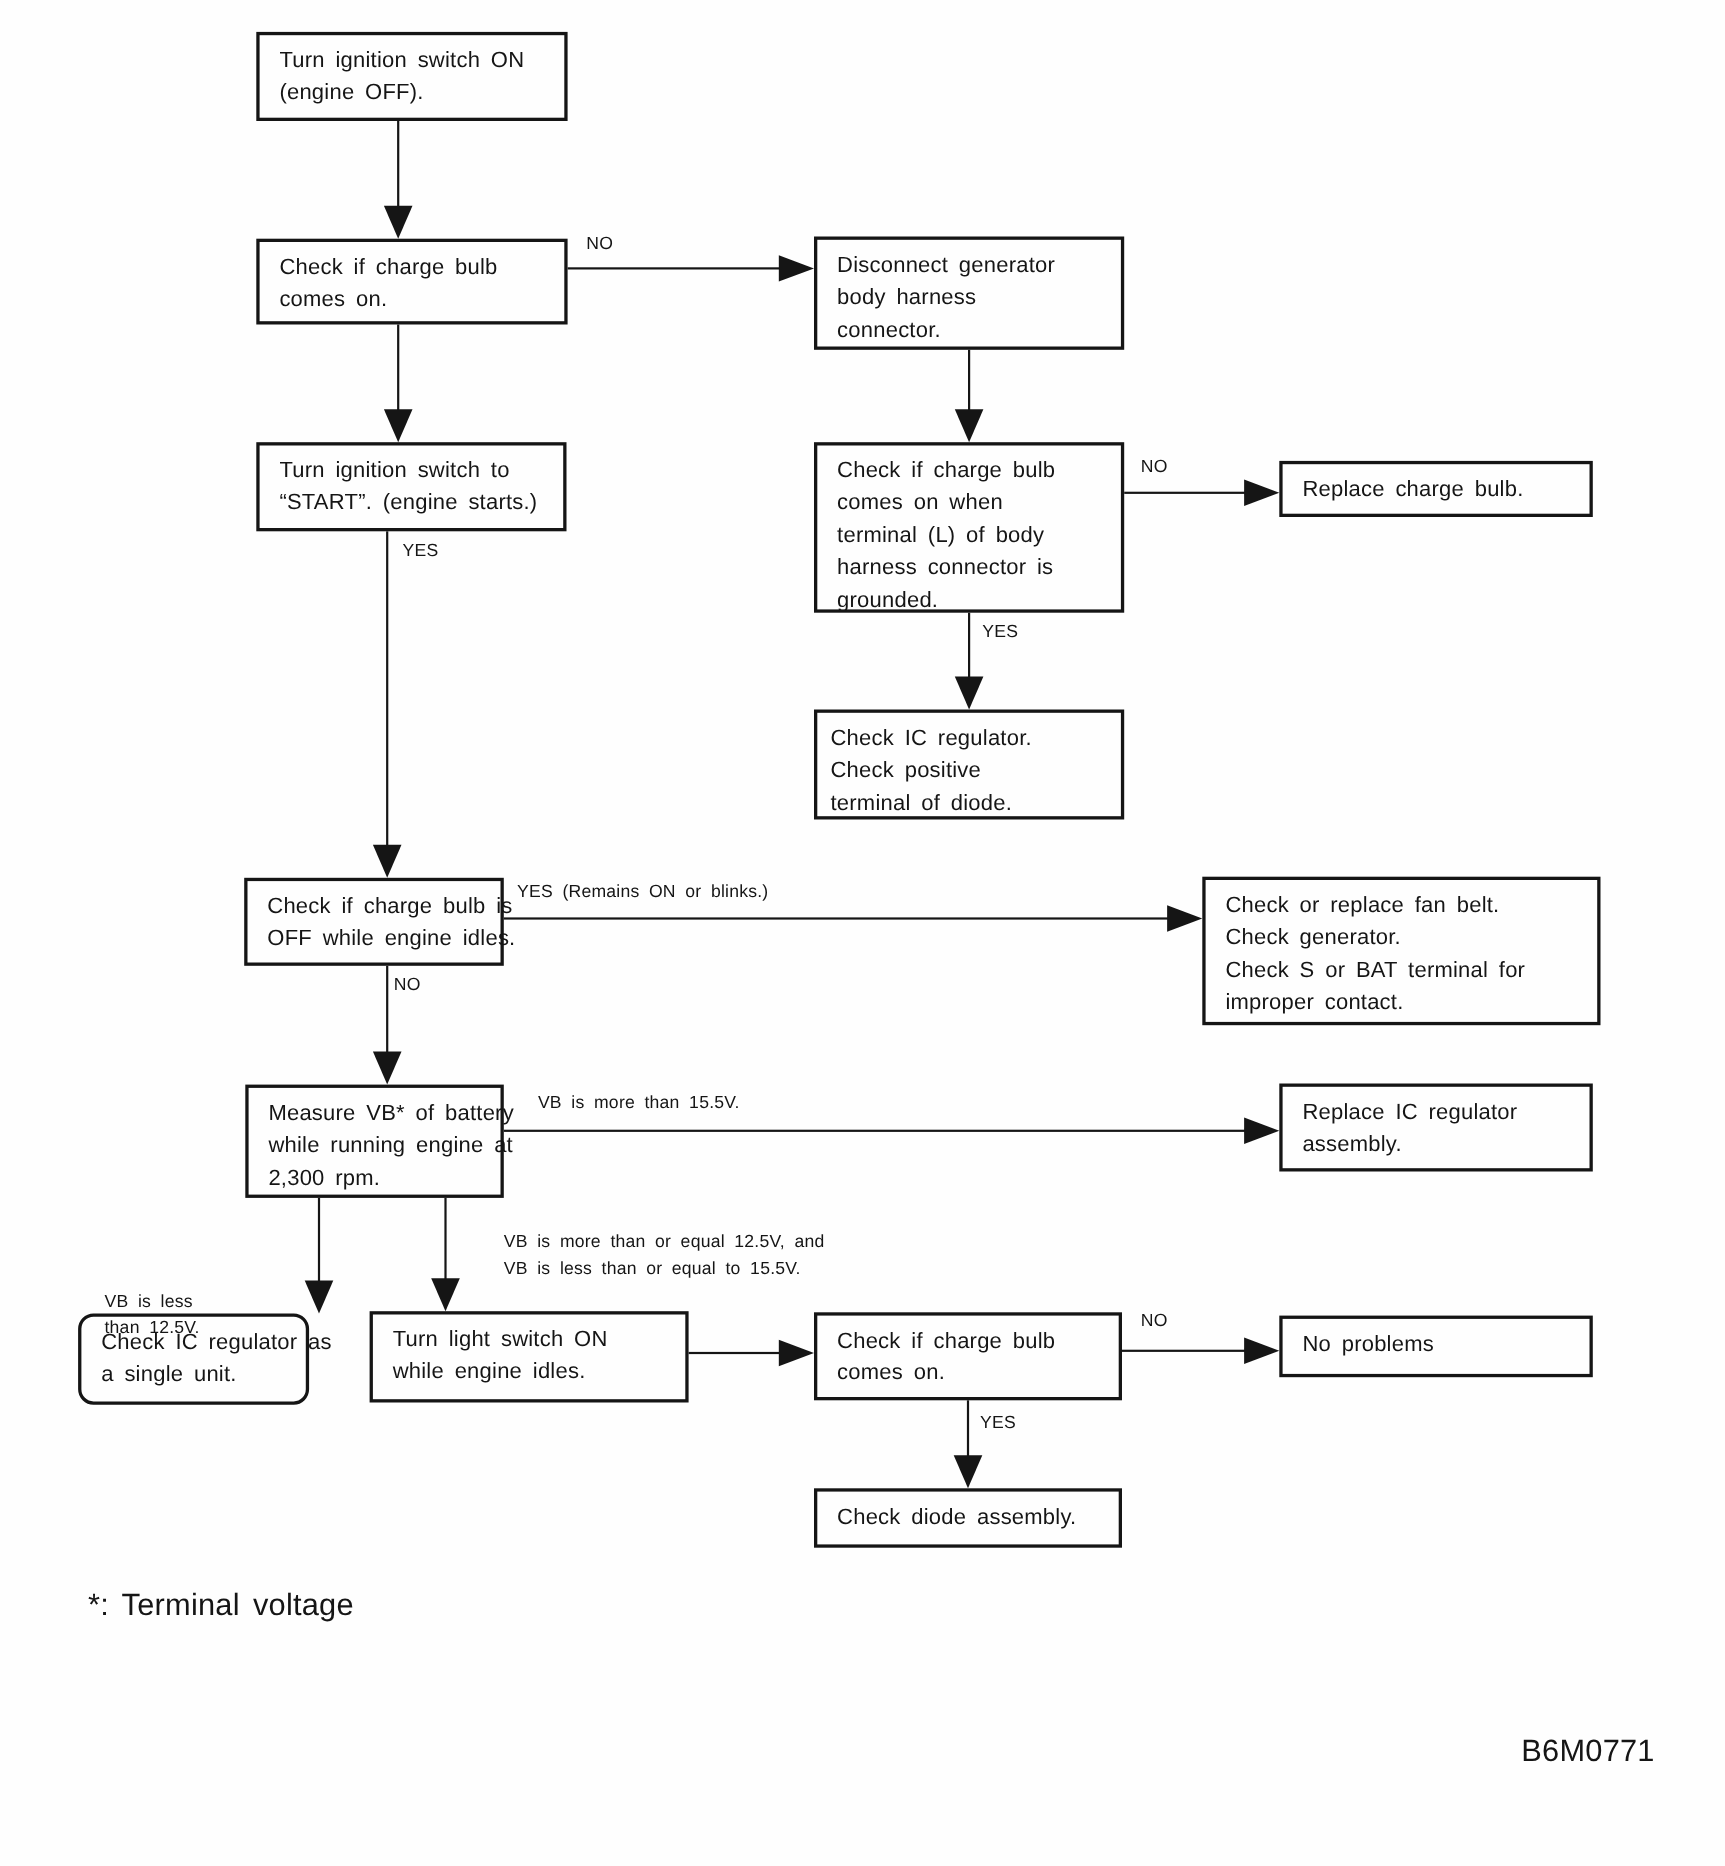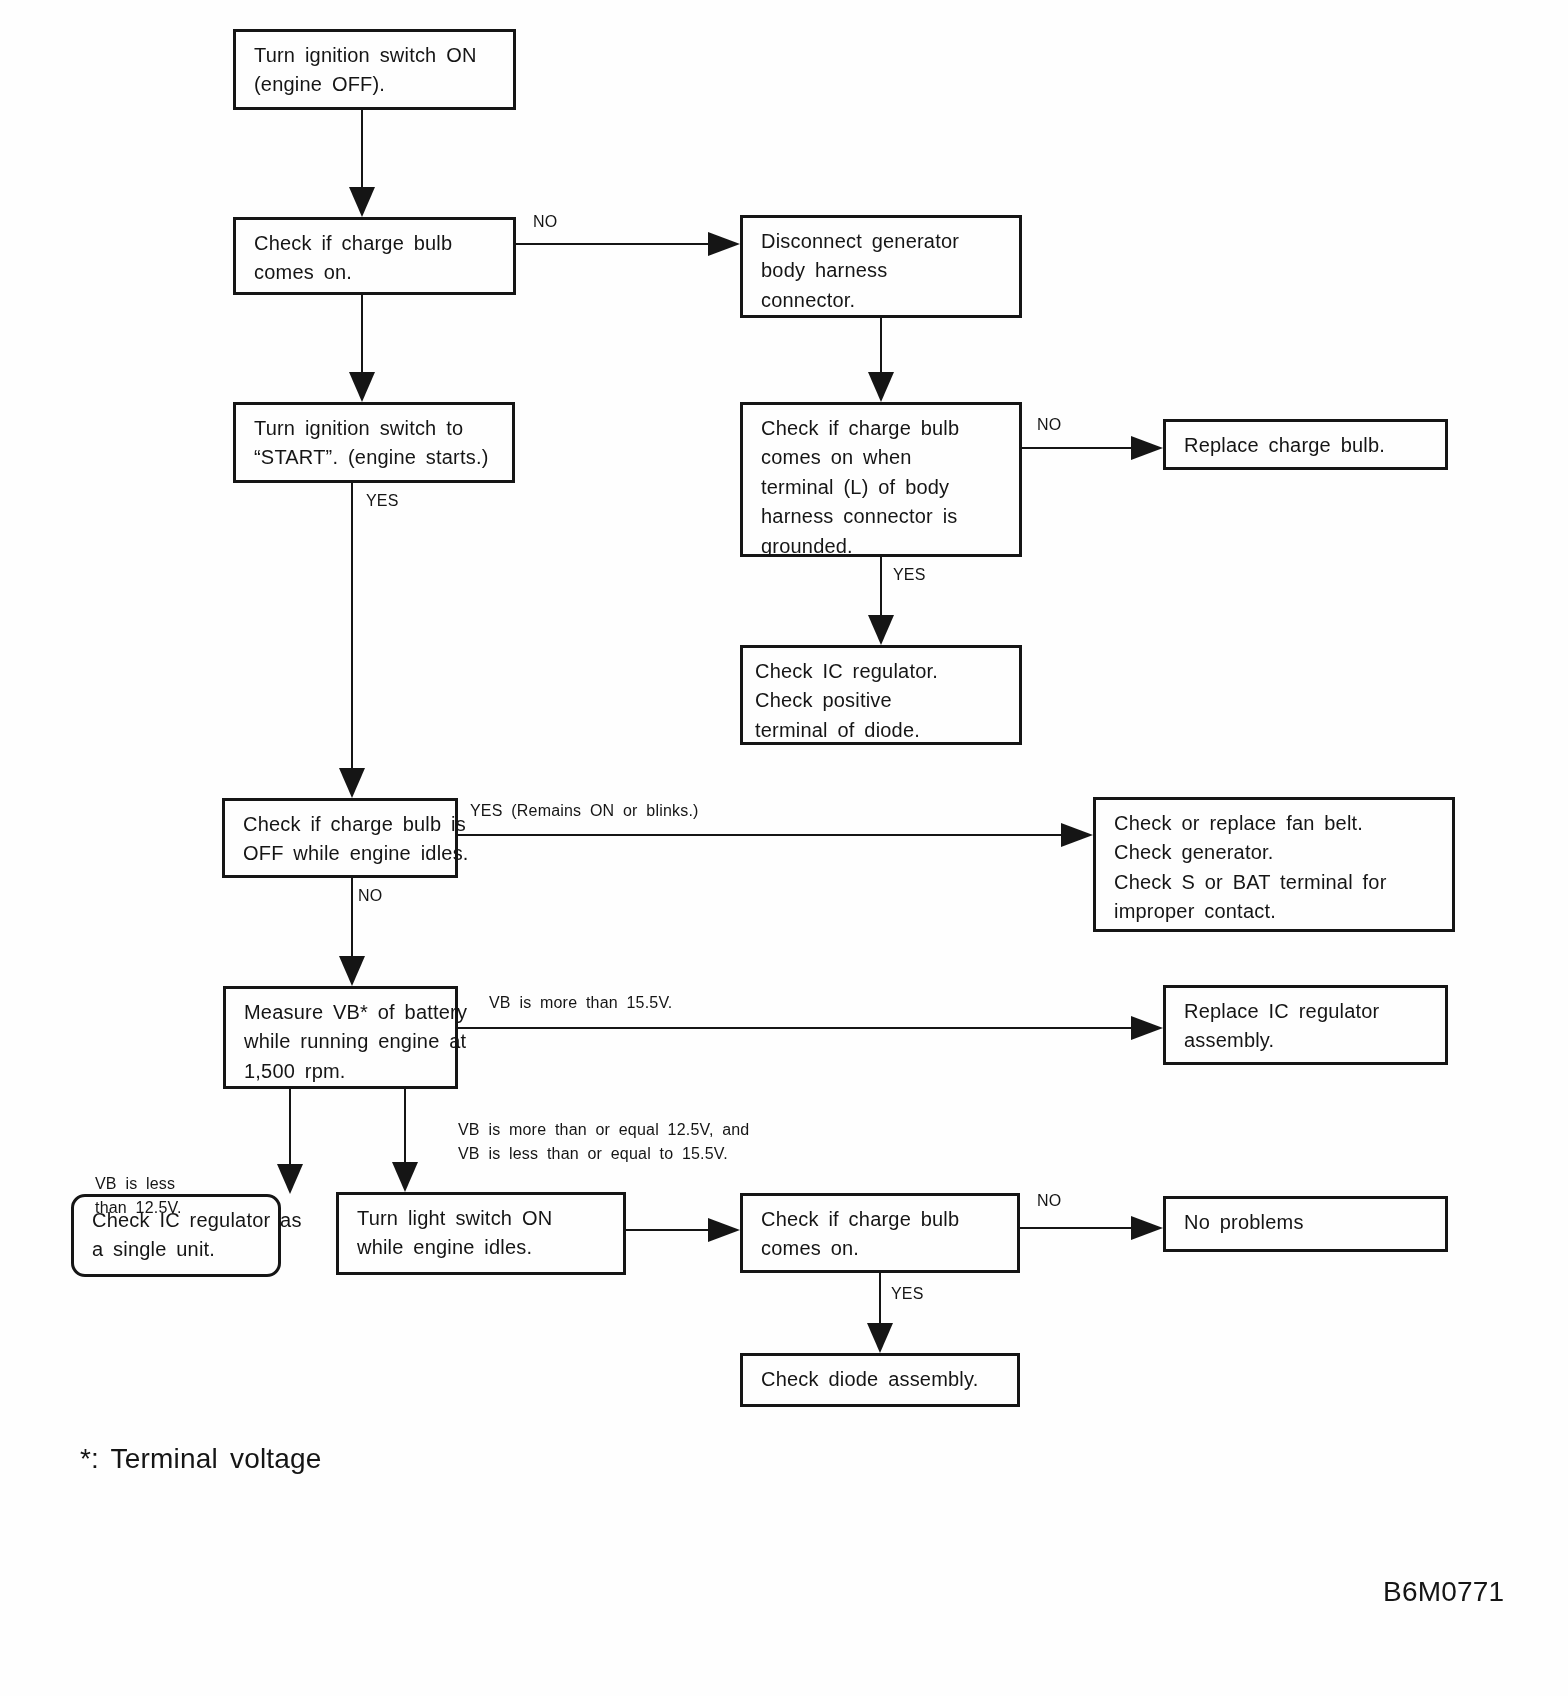--- a/index.html
+++ b/index.html
@@ -85,21 +85,21 @@
   <div class="node" style="left:1093px;top:797px;width:362px;height:135px;">Check or replace fan belt.
 Check generator.
 Check S or BAT terminal for
 improper contact.</div>
 
   <div class="node" style="left:222px;top:798px;width:236px;height:80px;">Check if charge bulb is
 OFF while engine idles.</div>
 
   <div class="node" style="left:223px;top:986px;width:235px;height:103px;">Measure VB* of battery
 while running engine at
-1,500 rpm.</div>
+2,300 rpm.</div>
 
   <div class="node" style="left:1163px;top:985px;width:285px;height:80px;">Replace IC regulator
 assembly.</div>
 
   <div class="node" style="left:71px;top:1194px;width:210px;height:83px;border-radius:14px;">Check IC regulator as
 a single unit.</div>
 
   <div class="node" style="left:336px;top:1192px;width:290px;height:83px;">Turn light switch ON
 while engine idles.</div>
 

